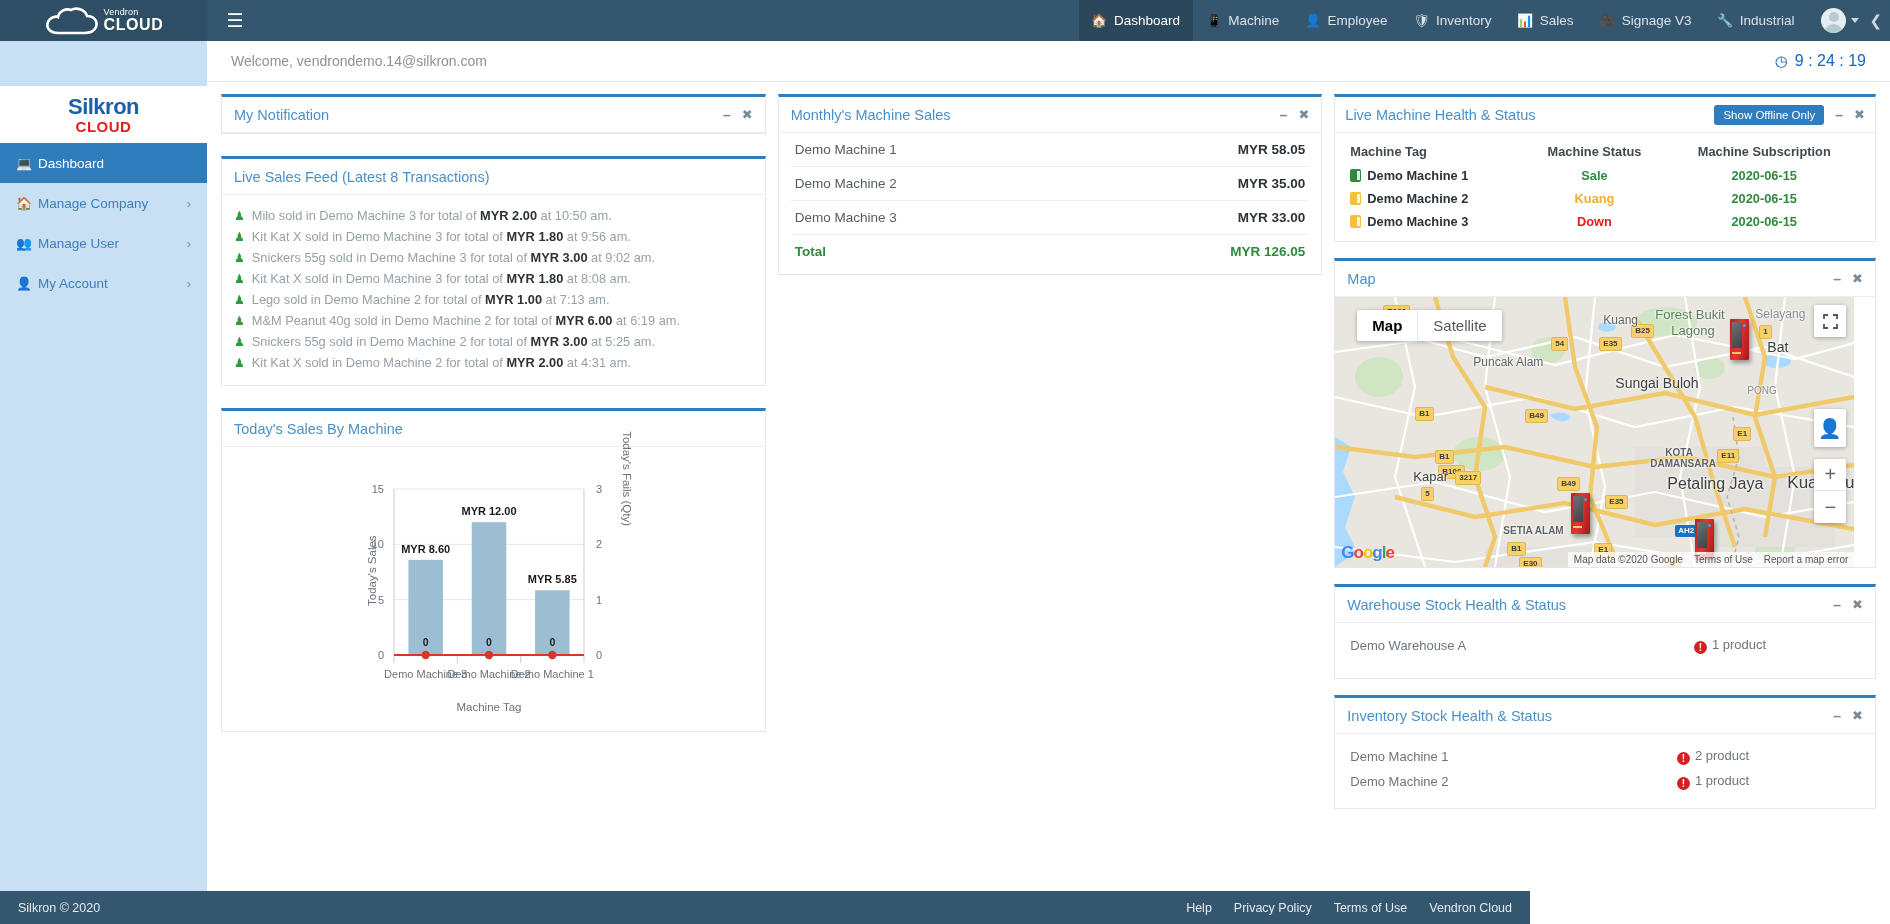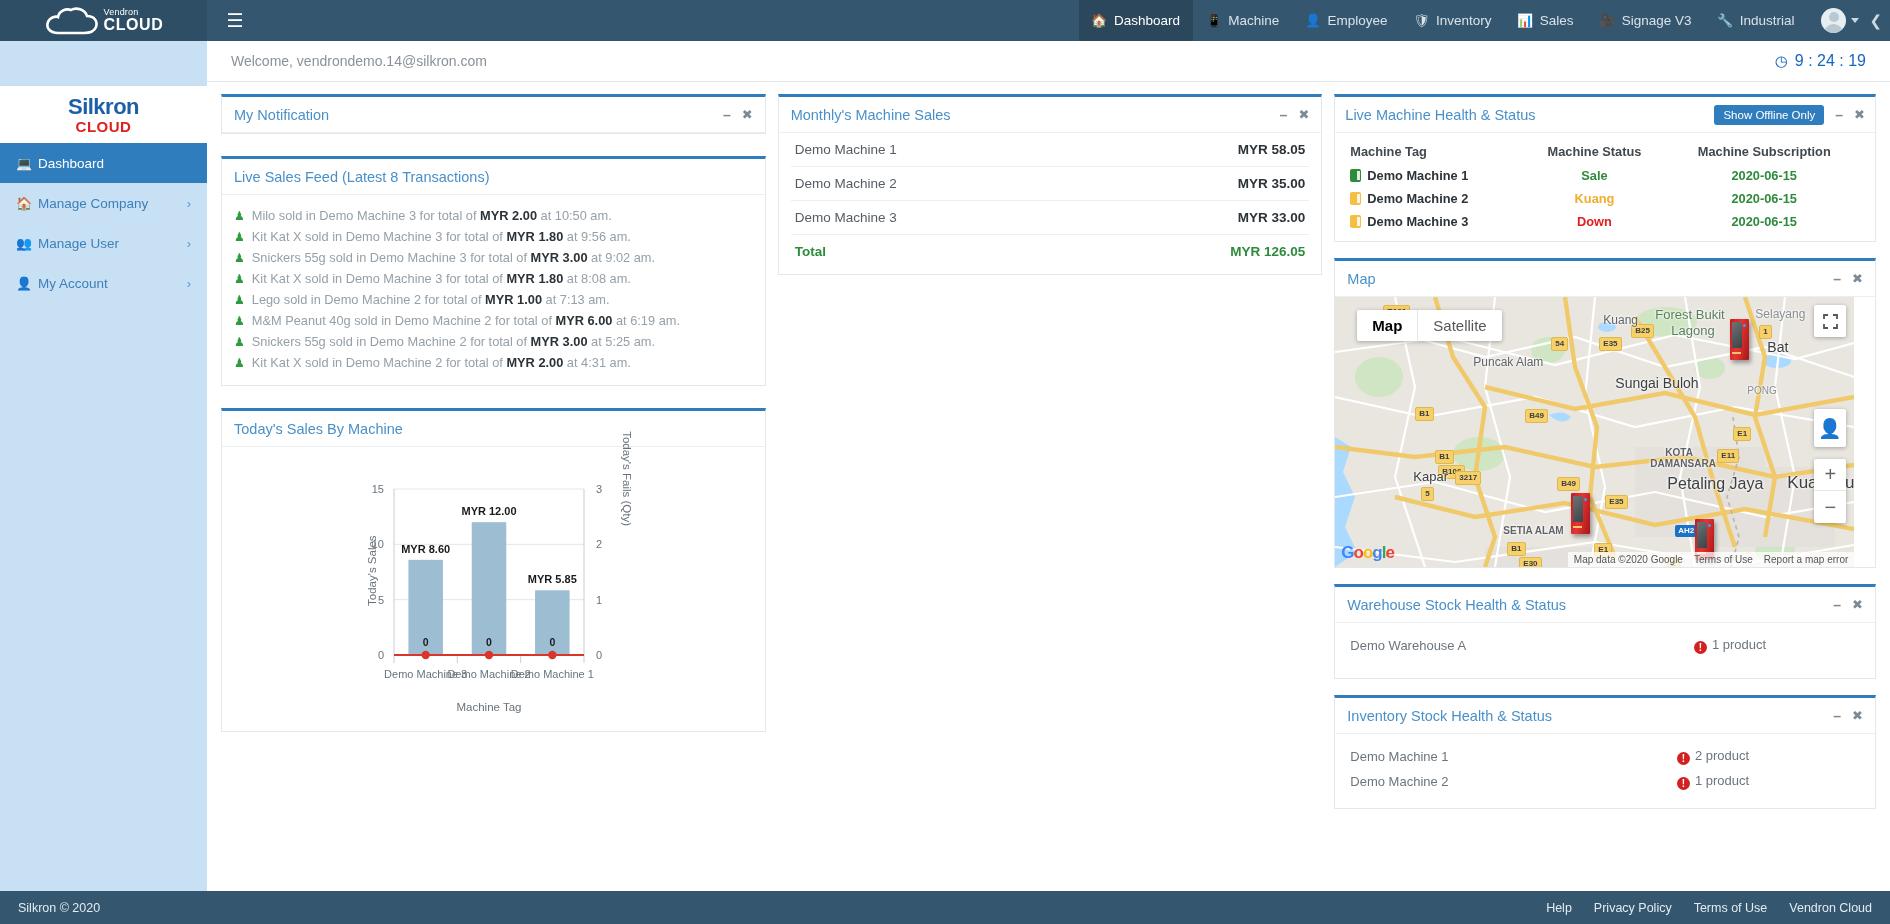--- a/index.html
+++ b/index.html
@@ -200,21 +200,21 @@
   table.stock td { font-size:13px; color:#6c757d; padding:4px 3px; }
   table.stock td.rt { text-align:left; padding-left:180px; color:#6c757d; }
   .warn-ic {
     display:inline-block; width:13px;height:13px;border-radius:50%;background:#d32020;
     color:#fff; font-size:10px; font-weight:bold; text-align:center; line-height:13px;
     margin-right:5px; vertical-align:-2px;
   }
 
   
   #footer {
-    position:absolute; bottom:0; left:0; width:1890px; height:33px;
+    position:absolute; bottom:0; left:0; width:1530px; height:33px;
     background:#34566f; display:flex; align-items:center; padding:0 18px;
     z-index:40;
   }
   #footer .fl { color:#e3ebf0; font-size:12.5px; }
   #footer .fr { margin-left:auto; display:flex; gap:22px; }
   #footer .fr a { color:#e3ebf0; font-size:12.5px; text-decoration:none; cursor:pointer; }
   #footer-sidebar-cap { position:absolute; left:0; top:0; width:207px; height:33px; background:#34566f; }
 </style>
 </head>
 <body>

